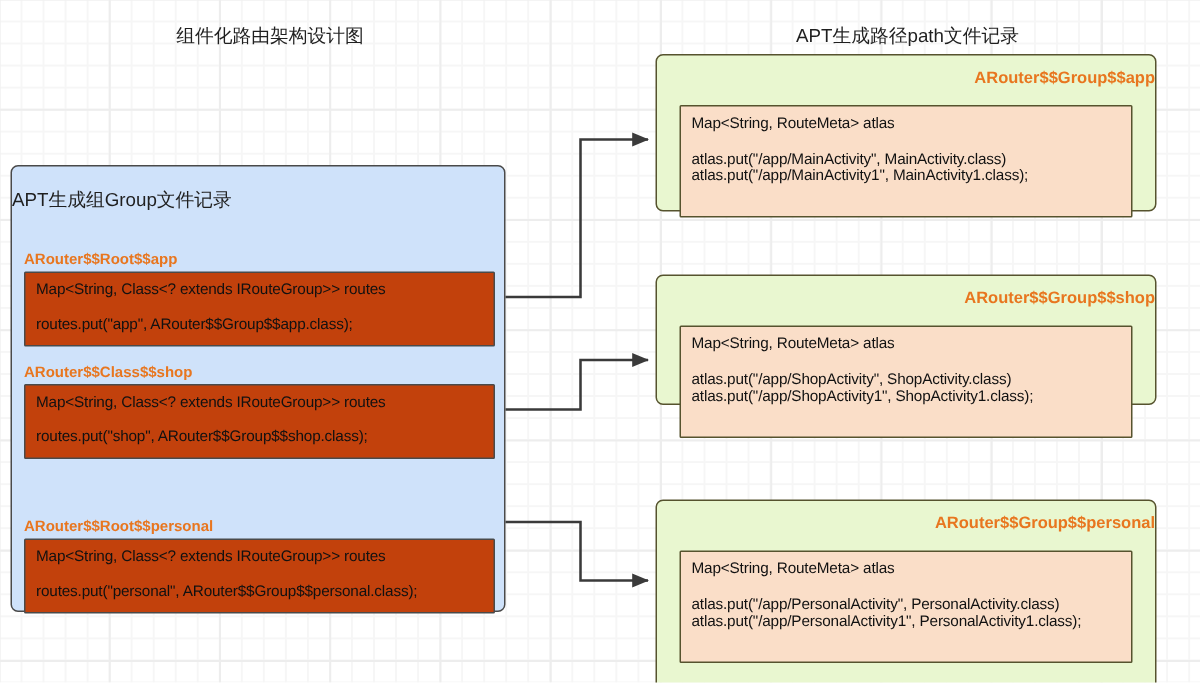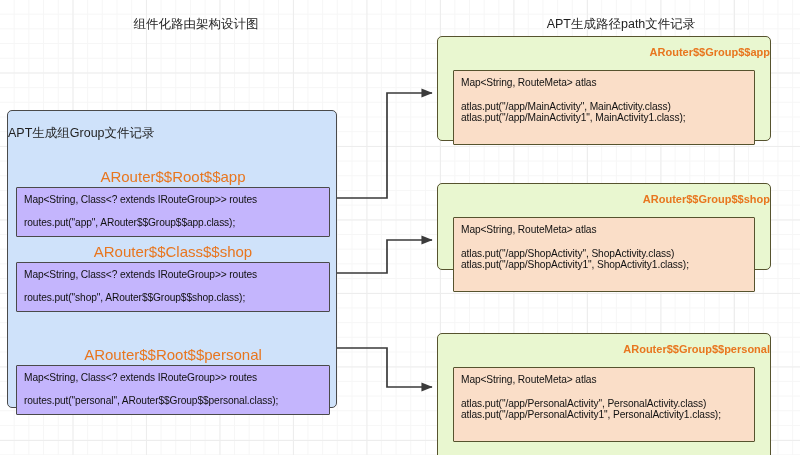--- a/index.html
+++ b/index.html
@@ -27,21 +27,20 @@
     background-position: -1px -1px, -1px -1px, -1px -1px, -1px -1px;
   }
 
   .diagram-title {
     position:absolute;
     font-size:12.5px;
     color:#1f1f1f;
     font-weight:500;
     white-space:nowrap;
     text-align:center;
-    margin-left:16px;
   }
   #title-left  { left:0; top:16px; width:360px; }
   #title-right { left:440px; top:16px; width:330px; }
 
   
   .blue-box {
     position:absolute;
     left:7px; top:110px;
     width:330px; height:298px;
     background:#cfe2fa;
@@ -52,29 +51,29 @@
     position:absolute;
     left:0; top:14px; width:100%;
     text-align:left;
     font-size:12.5px;
     color:#1f1f1f;
     white-space:nowrap;
   }
 
   .root-group { position:absolute; left:8px; width:314px; }
   .root-label {
-    text-align:center;
-    font-size:15px;
+    text-align:left;
+    font-size:10px;
     color:#e8761f;
-    font-weight:400;
+    font-weight:700;
     margin-bottom:2px;
     white-space:nowrap;
   }
   .gray-card {
-    background:#c4b5fd;
+    background:#c2410c;
     border:1.4px solid #4a4a4a;
     padding:7px 7px 8px 7px;
     border-radius:1px;
   }
   .code-line {
     font-size:10.2px;
     color:#111;
     white-space:nowrap;
     line-height:1.05;
     letter-spacing:-0.1px;

